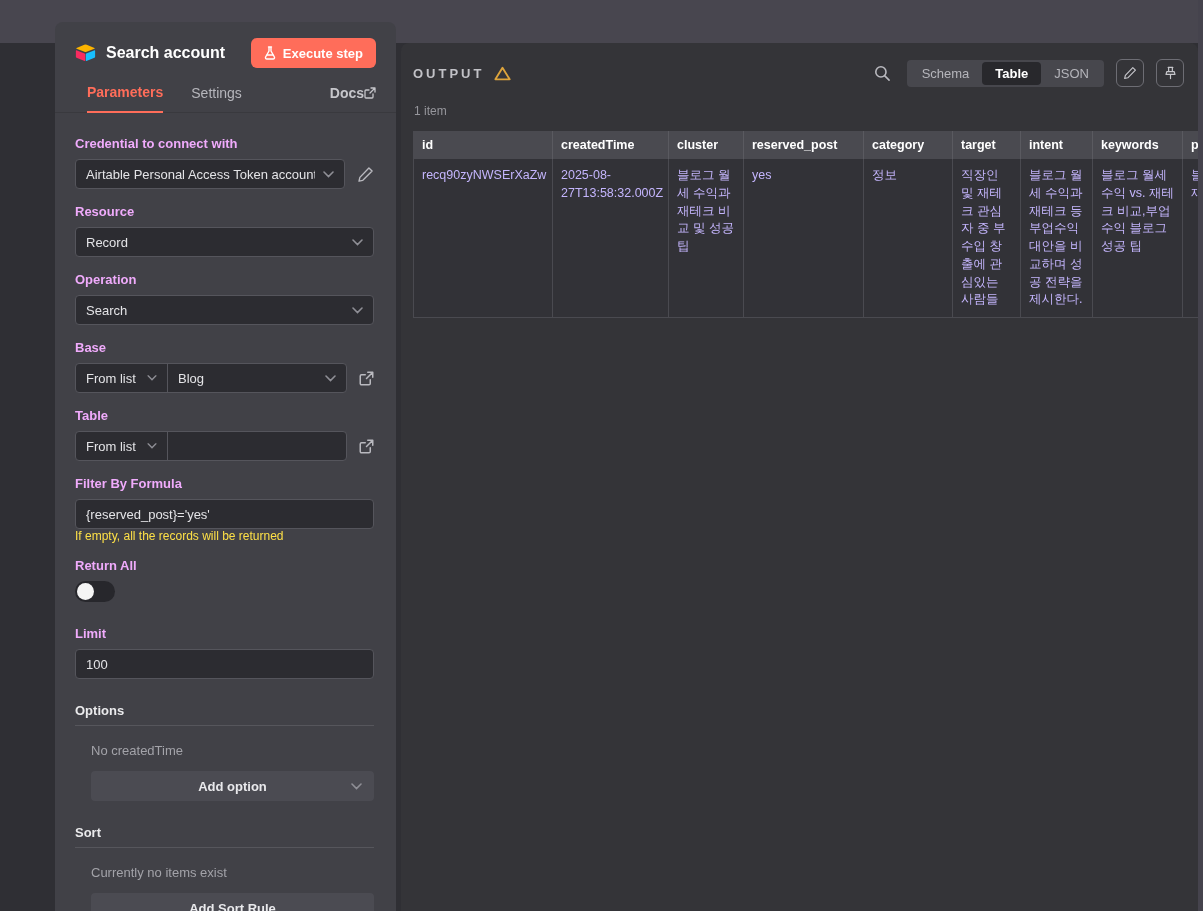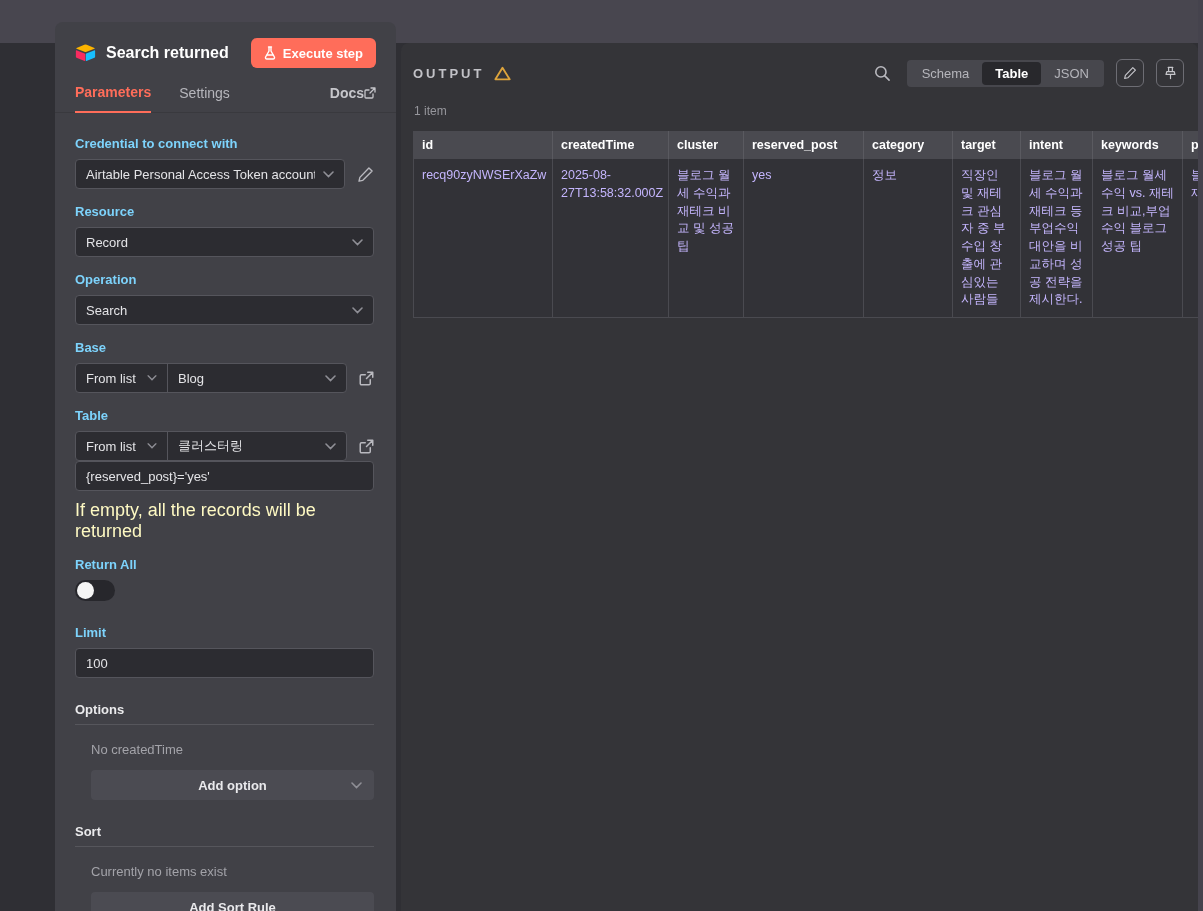--- a/index.html
+++ b/index.html
@@ -26,50 +26,50 @@
     display:flex; align-items:center; gap:10px;
   }
   .np-title { font-size:16px; font-weight:bold; color:#ffffff; flex:1; }
   .execute-btn {
     display:flex; align-items:center; gap:7px;
     background:#ff6d5a; color:#ffffff; font-weight:bold; font-size:13px;
     border:none; border-radius:6px; height:30px; padding:0 13px; cursor:pointer;
   }
   .np-tabs {
     display:flex; align-items:flex-end; gap:28px;
-    padding:16px 20px 0 20px;
+    padding:16px 20px 0 32px;
     border-bottom:1px solid #39393e;
   }
   .np-tab { font-size:14px; padding-bottom:11px; color:#b6b6bc; cursor:pointer; }
   .np-tab.active { color:#ff6d5a; font-weight:bold; border-bottom:2px solid #ff6d5a; margin-bottom:-1px; padding-left:0; }
   .np-tab-spacer { flex:1; }
   .np-docs { display:flex; align-items:center; font-size:14px; font-weight:bold; color:#c6c6cb; padding-bottom:11px; cursor:pointer; }
 
   .np-body { flex:1; overflow:hidden; padding:8px 22px 0 20px; }
 
-  .field-label { font-size:13px; font-weight:600; color:#7dd3fc; margin:15px 0 8px 0; }
+  .field-label { font-size:13px; font-weight:600; color:#f0abfc; margin:15px 0 8px 0; }
   .field-row { display:flex; align-items:center; gap:12px; }
   .control {
     background:#2c2c31; border:1px solid #55555c; border-radius:4px;
     height:30px; display:flex; align-items:center;
     font-size:13px; color:#e4e4e7; padding:0 10px; flex:1; min-width:0;
   }
   .control .val { flex:1; white-space:nowrap; overflow:hidden; }
   .chev { flex:none; margin-left:8px; }
   .split { display:flex; flex:1; background:#2c2c31; border:1px solid #55555c; border-radius:4px; height:30px; }
   .split .part { display:flex; align-items:center; font-size:13px; padding:0 10px; }
   .split .part.mode { width:92px; border-right:1px solid #55555c; flex:none; }
   .split .part.value { flex:1; min-width:0; }
   .split .part .val { flex:1; white-space:nowrap; overflow:hidden; }
   input.text-input {
     width:100%; background:#2c2c31; border:1px solid #55555c; border-radius:4px;
     height:30px; color:#e4e4e7; font-size:13px; padding:0 10px;
     font-family:"Liberation Sans","DejaVu Sans",sans-serif;
   }
-  .hint { font-size:18px; color:#fef9c3; margin-top:9px; }
+  .hint { font-size:12px; color:#fde047; }
 
   .toggle { width:40px; height:21px; border-radius:11px; background:#27272c; position:relative; cursor:pointer; margin-top:4px; }
   .toggle .knob { position:absolute; left:2px; top:2px; width:17px; height:17px; border-radius:50%; background:#f5f5f5; }
 
   .section-head {
     font-size:13px; font-weight:bold; color:#eaeaec;
     margin-top:24px; padding-bottom:7px; border-bottom:1px solid #56565c;
   }
   .empty-text { font-size:13px; color:#a3a3a9; margin:17px 0 13px 16px; }
   .ghost-btn {
@@ -133,21 +133,21 @@
 <div class="node-panel">
 
   <div class="np-header">
     <span>
       <svg width="21" height="18" viewBox="0 0 24 20">
         <path d="M10.6 0.6 L1.8 4.2 Q1 4.6 1.8 5 L10.8 8.6 Q12 9 13.2 8.6 L22.2 5 Q23 4.6 22.2 4.2 L13.4 0.6 Q12 0.1 10.6 0.6 Z" fill="#fcb400"></path>
         <path d="M12.9 10.5 L22.4 6.8 Q23 6.6 23 7.3 L23 14.2 Q23 15 22.3 15.3 L13 19 Q12.3 19.2 12.3 18.5 L12.3 11.4 Q12.3 10.7 12.9 10.5 Z" fill="#18bfff"></path>
         <path d="M10.9 10.5 L1.6 6.8 Q1 6.6 1 7.3 L1 14.2 Q1 15 1.7 15.3 L11 19 Q11.7 19.2 11.7 18.5 L11.7 11.4 Q11.7 10.7 10.9 10.5 Z" fill="#f82b60"></path>
       </svg>
     </span>
-    <span class="np-title">Search returned</span>
+    <span class="np-title">Search account</span>
     <button class="execute-btn">
       <span>
         <svg width="12" height="14" viewBox="0 0 12 14" fill="none" stroke="#ffffff" stroke-width="1.4">
           <path d="M4.5 1 h3 M5 1 v4 l-3.4 6 a1.4 1.4 0 0 0 1.2 2 h6.4 a1.4 1.4 0 0 0 1.2 -2 L7 5 v-4" stroke-linecap="round" stroke-linejoin="round"></path>
           <path d="M3.2 9 h5.6" stroke-linecap="round"></path>
         </svg>
       </span>
       <span>Execute step</span>
     </button>
   </div>
@@ -238,37 +238,30 @@
     <div class="field-row">
       <div class="split">
         <div class="part mode">
           <span class="val">From list</span>
           <span class="chev">
             <svg width="10" height="6" viewBox="0 0 11 7" fill="none" stroke="#8f8f96" stroke-width="1.6">
                 <path d="M1 1l4.5 4.5L10 1" stroke-linecap="round"></path>
               </svg>
           </span>
         </div>
-        <div class="part value">
-          <span class="val">클러스터링</span>
-          <span class="chev">
-            <svg width="11" height="7" viewBox="0 0 11 7" fill="none" stroke="#8f8f96" stroke-width="1.6">
-                <path d="M1 1l4.5 4.5L10 1" stroke-linecap="round"></path>
-              </svg>
-          </span>
-        </div>
       </div>
       <span class="icon-ghost">
         <svg width="15" height="15" viewBox="0 0 12 12" fill="none" stroke="#b9b9bf" stroke-width="1.2">
           <path d="M9 7v3a1 1 0 0 1-1 1H2a1 1 0 0 1-1-1V4a1 1 0 0 1 1-1h3" stroke-linecap="round"></path>
           <path d="M7 1h4v4 M11 1 6 6" stroke-linecap="round" stroke-linejoin="round"></path>
         </svg>
       </span>
     </div>
 
+    <div class="field-label">Filter By Formula</div>
     <input class="text-input" type="text" value="{reserved_post}='yes'" style="">
     <div class="hint">If empty, all the records will be returned</div>
 
     <div class="field-label">Return All</div>
     <div class="toggle">
       <div class="knob"></div>
     </div>
 
     <div class="field-label" style="margin-top:24px;">Limit</div>
     <input class="text-input" type="text" value="100" style="">

